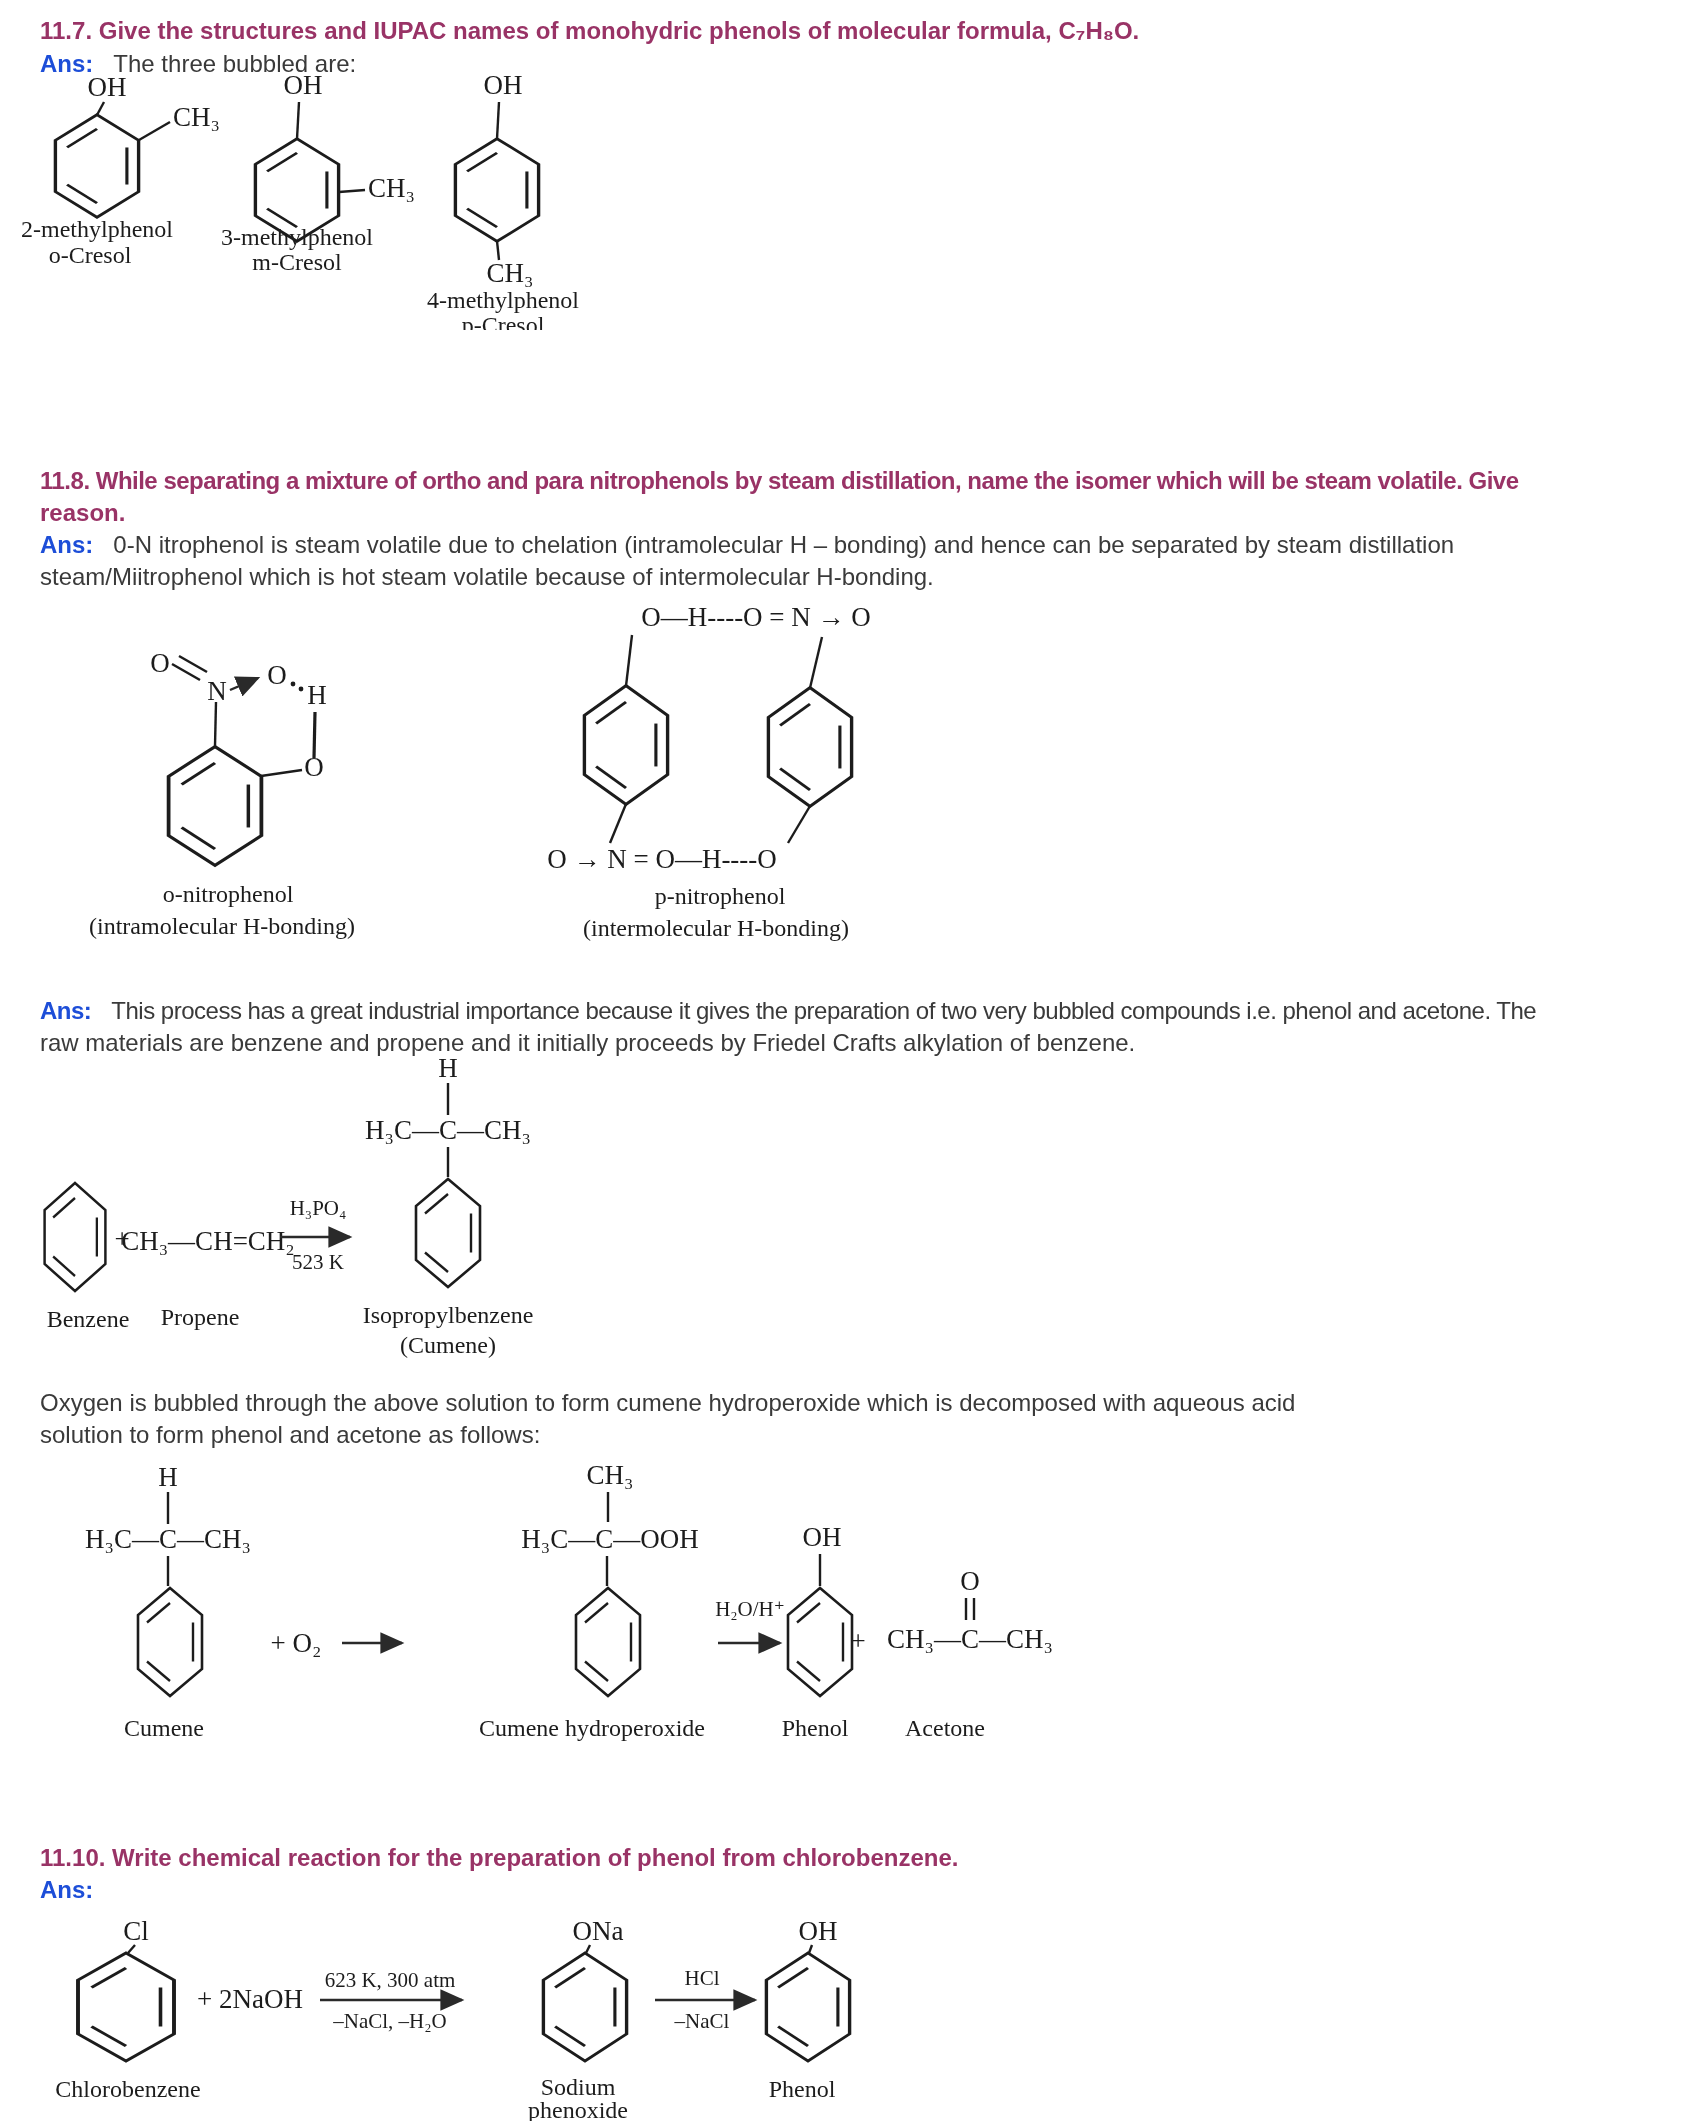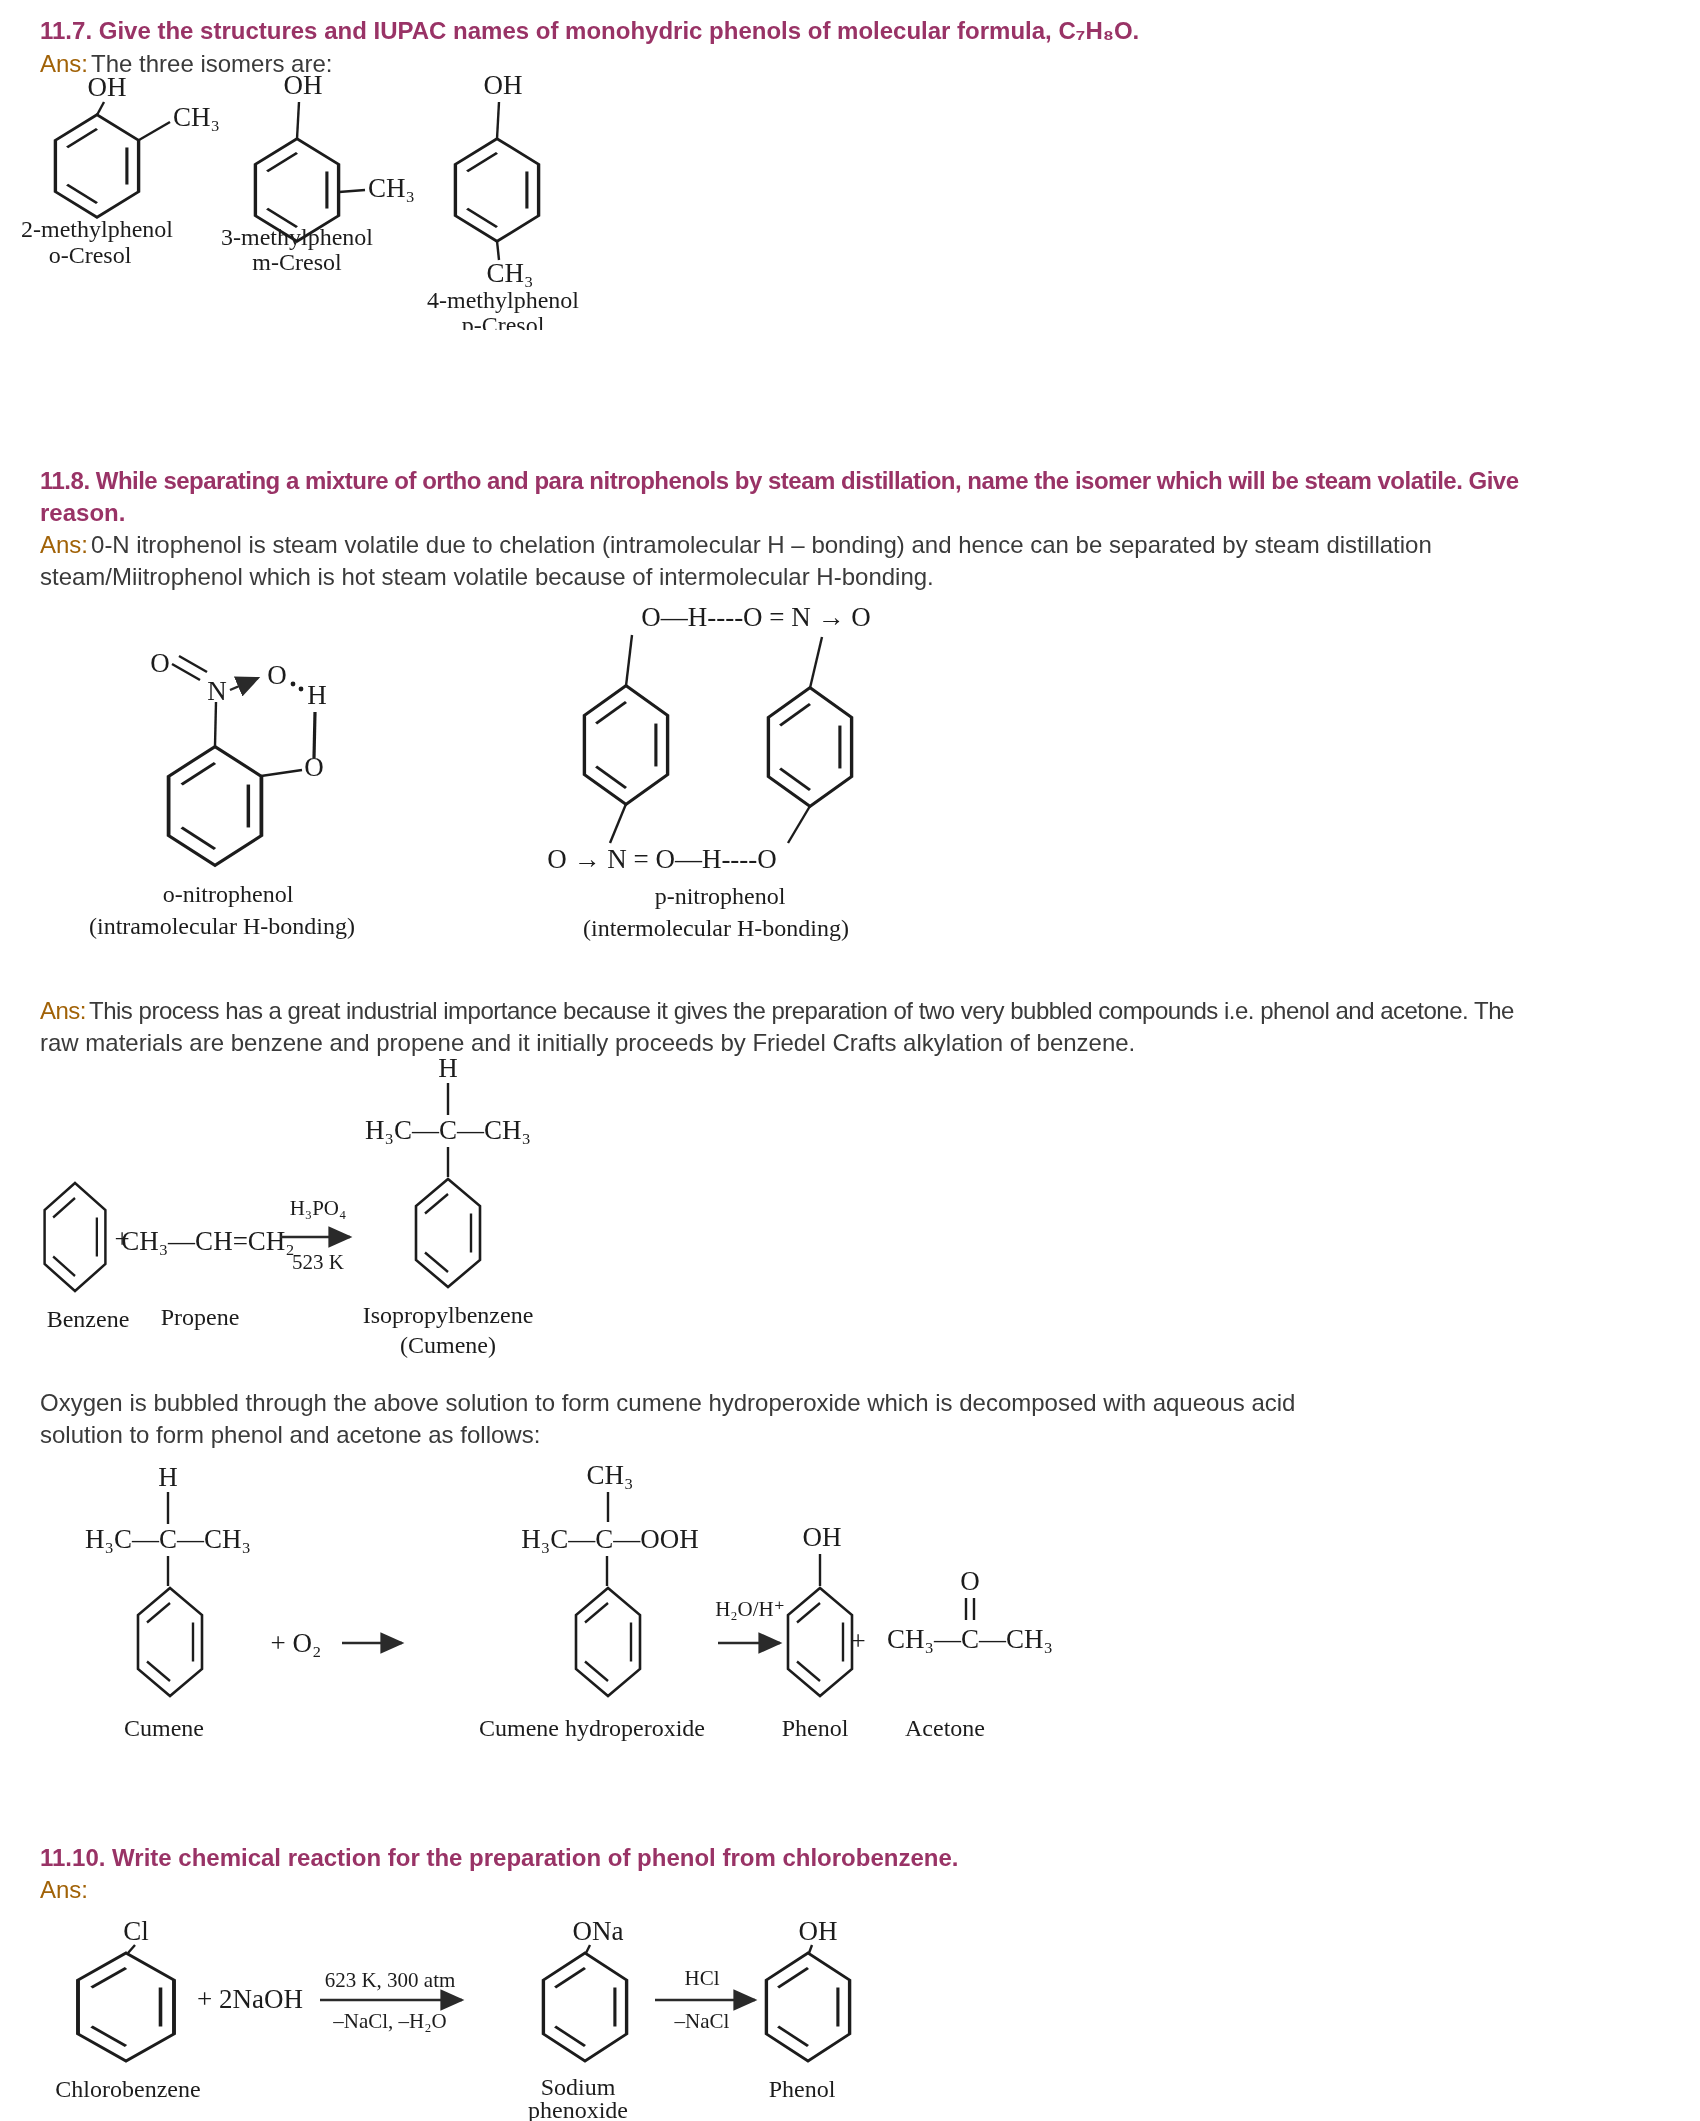--- a/index.html
+++ b/index.html
@@ -1,21 +1,21 @@
 <!DOCTYPE html>
 <html><head>
 <meta charset="utf-8">
 <style>
   html,body{margin:0;padding:0;background:#ffffff;}
   #page{position:relative;width:1700px;height:2121px;background:#ffffff;overflow:hidden;
         font-family:"Liberation Sans","DejaVu Sans",sans-serif;}
   .line{position:absolute;left:40px;white-space:nowrap;font-size:24px;line-height:30px;color:#3a3a3a;}
   .q{font-weight:bold;color:#993366;}
   .tight{letter-spacing:-0.5px;}
-  .ans-label{font-weight:normal;color:#a16207;margin-right:3px;}
+  .ans-label{font-weight:bold;color:#1d4ed8;margin-right:20px;}
   .fig{position:absolute;}
   svg text{font-family:"Liberation Serif","DejaVu Serif",serif;fill:#1c1c1c;}
   .atom{font-size:27px;}
   .chain{font-size:27px;}
   .mol-label{font-size:24px;}
   .cond{font-size:21px;}
   .bond{stroke:#1c1c1c;stroke-width:2.4;fill:none;}
   .bold-bond{stroke:#1c1c1c;stroke-width:3.2;fill:none;}
   .arrow{stroke:#2a2a2a;stroke-width:2.4;fill:none;}
 </style>
@@ -33,21 +33,21 @@
         <line x1="0" y1="39" x2="-23" y2="19.5" stroke="#1c1c1c" stroke-width="2.4"></line>
       </g>
       <marker id="arr" markerWidth="11" markerHeight="9" refX="9" refY="4.5" orient="auto">
         <path d="M0,0 L10,4.5 L0,9 z" fill="#2a2a2a"></path>
       </marker>
     </defs>
   </svg>
 
   <div class="line q" style="top:16px">11.7. Give the structures and IUPAC names of monohydric phenols of molecular formula, C₇H₈O.</div>
   <div class="line" style="top:49px">
-    <span class="ans-label">Ans:</span><span>The three isomers are:</span>
+    <span class="ans-label">Ans:</span><span>The three bubbled are:</span>
   </div>
 
   <svg class="fig" style="left:20px;top:70px" width="680" height="260">
 
     <g>
       <use href="#hex" transform="translate(77,96) scale(1.3,0.95)"></use>
       <g>
         <line class="bond" x1="77" y1="45" x2="84" y2="32"></line>
         <line class="bond" x1="119" y1="70" x2="150" y2="52"></line>
       </g>

